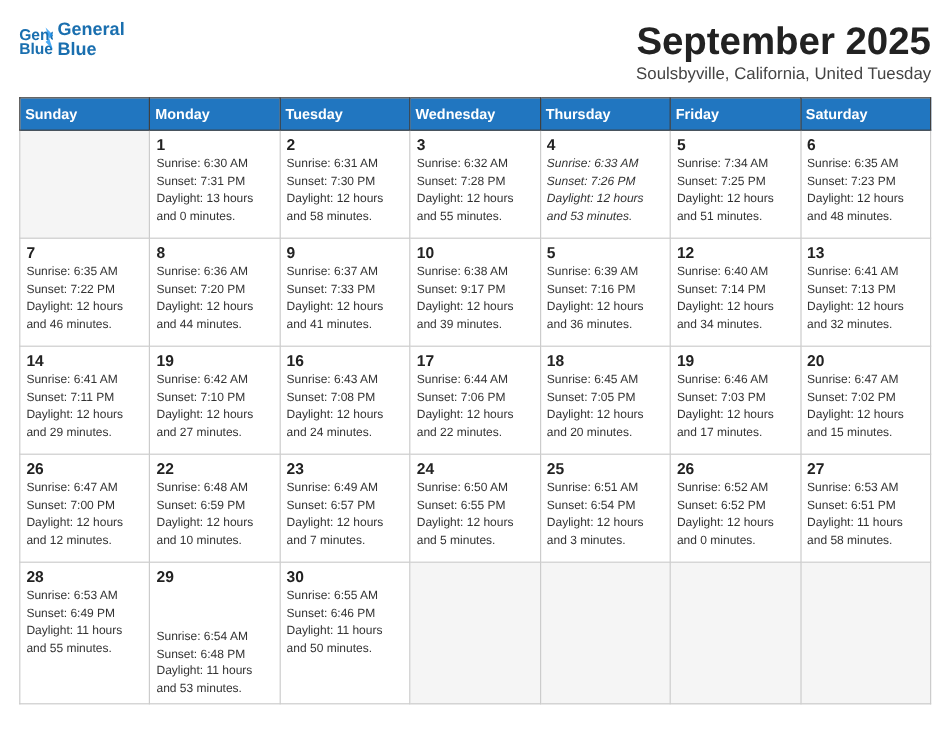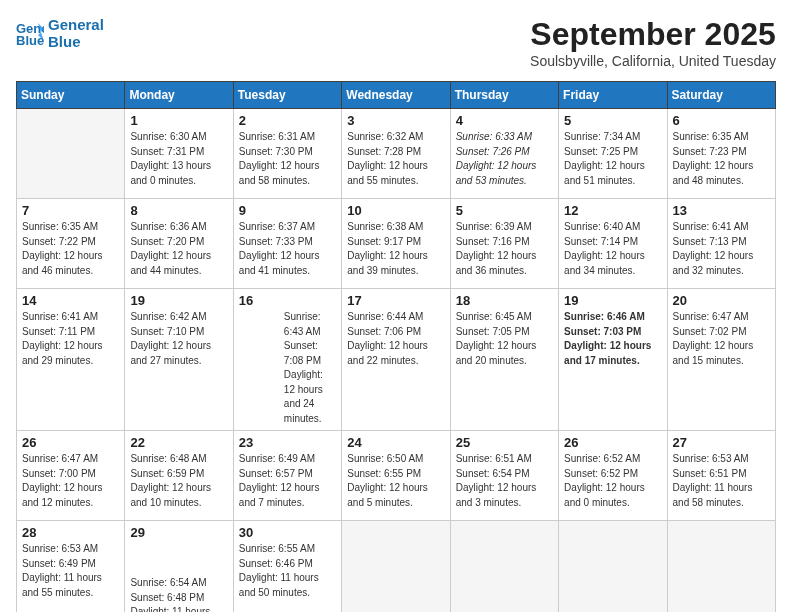--- a/index.html
+++ b/index.html
@@ -215,42 +215,42 @@
         </td>
         <td>
           <div class="day-number">19</div>
           <div class="day-info" style="white-space: pre-line;">Sunrise: 6:42 AM
 Sunset: 7:10 PM
 Daylight: 12 hours
 and 27 minutes.</div>
         </td>
         <td>
           <div class="day-number">16</div>
-          <div class="day-info" style="white-space: pre-line; margin-left: 45px;">Sunrise: 6:43 AM
+          <div class="day-info" style="white-space: pre-line;">Sunrise: 6:43 AM
 Sunset: 7:08 PM
 Daylight: 12 hours
 and 24 minutes.</div>
         </td>
         <td>
           <div class="day-number">17</div>
           <div class="day-info" style="white-space: pre-line;">Sunrise: 6:44 AM
 Sunset: 7:06 PM
 Daylight: 12 hours
 and 22 minutes.</div>
         </td>
         <td>
           <div class="day-number">18</div>
           <div class="day-info" style="white-space: pre-line;">Sunrise: 6:45 AM
 Sunset: 7:05 PM
 Daylight: 12 hours
 and 20 minutes.</div>
         </td>
         <td>
           <div class="day-number">19</div>
-          <div class="day-info" style="white-space: pre-line; font-weight: bold;">Sunrise: 6:46 AM
+          <div class="day-info" style="white-space: pre-line;">Sunrise: 6:46 AM
 Sunset: 7:03 PM
 Daylight: 12 hours
 and 17 minutes.</div>
         </td>
         <td>
           <div class="day-number">20</div>
           <div class="day-info" style="white-space: pre-line;">Sunrise: 6:47 AM
 Sunset: 7:02 PM
 Daylight: 12 hours
 and 15 minutes.</div>

